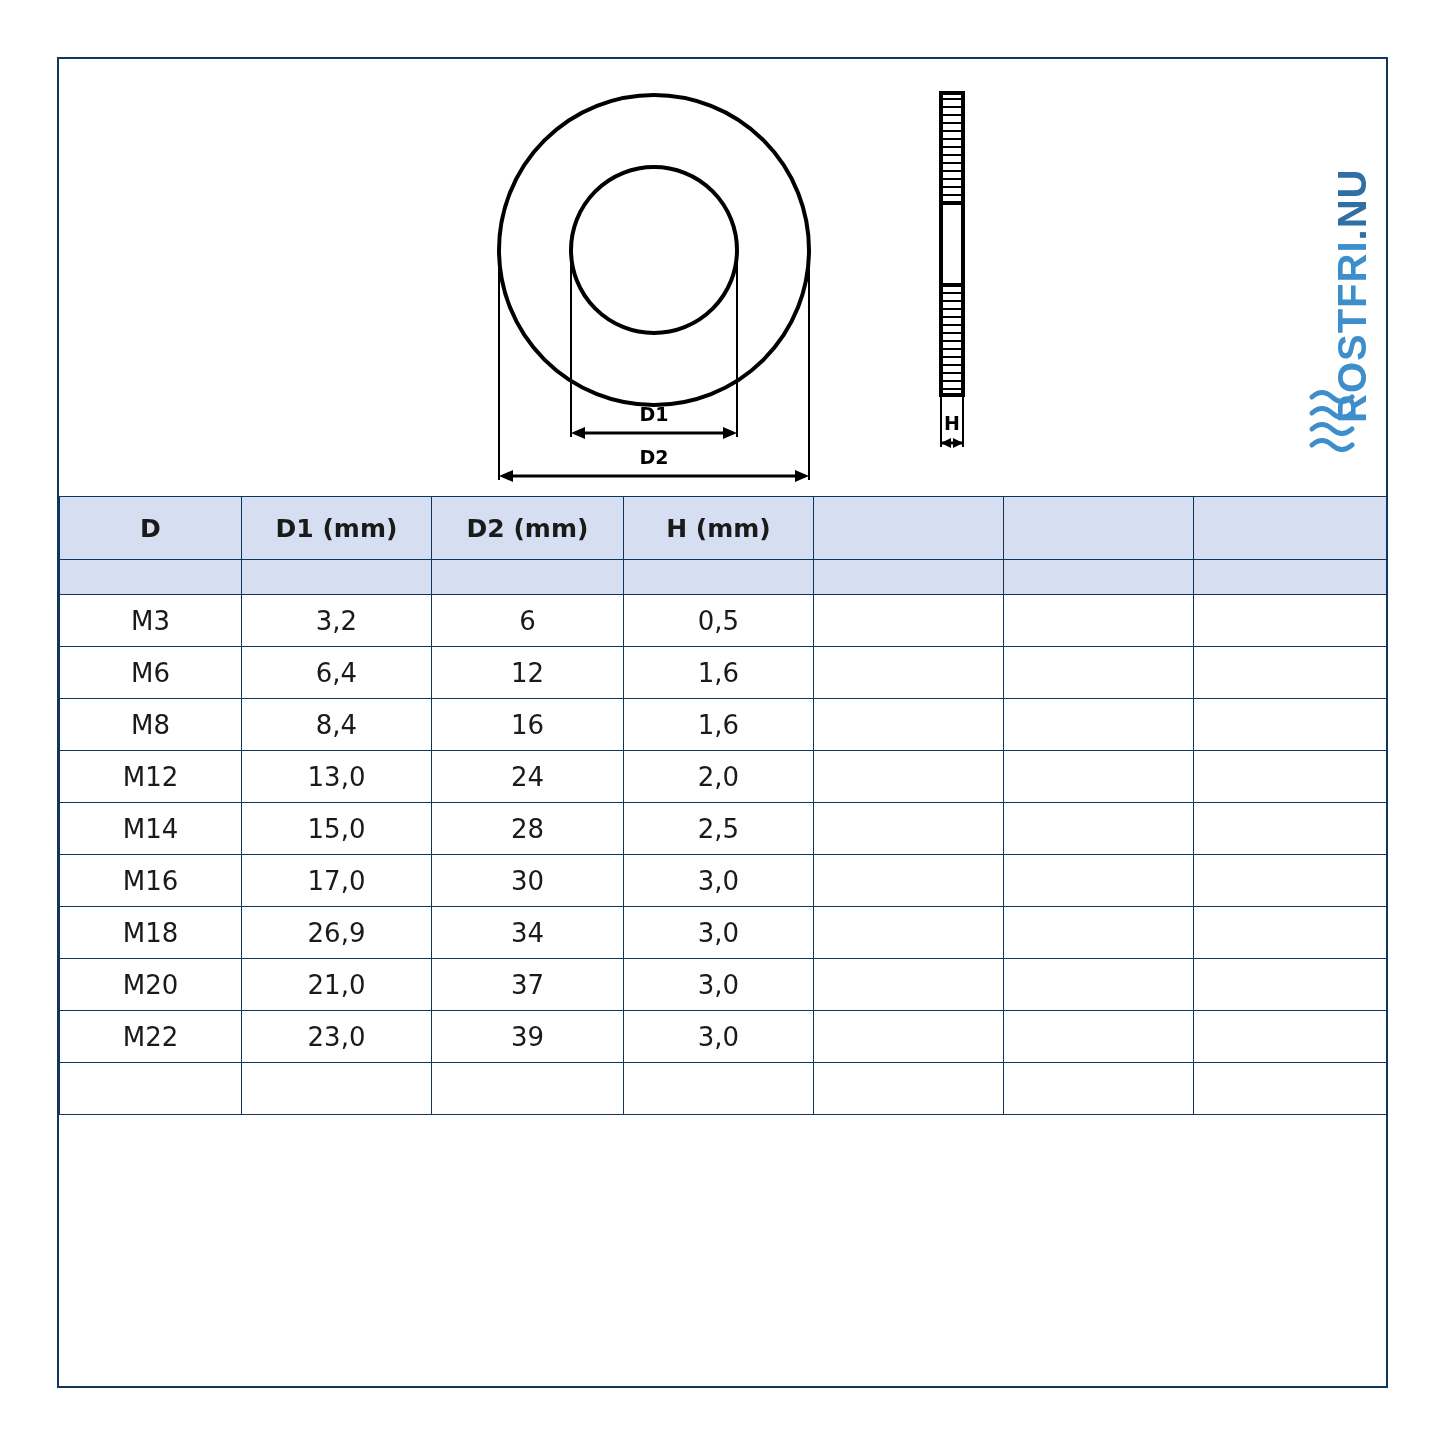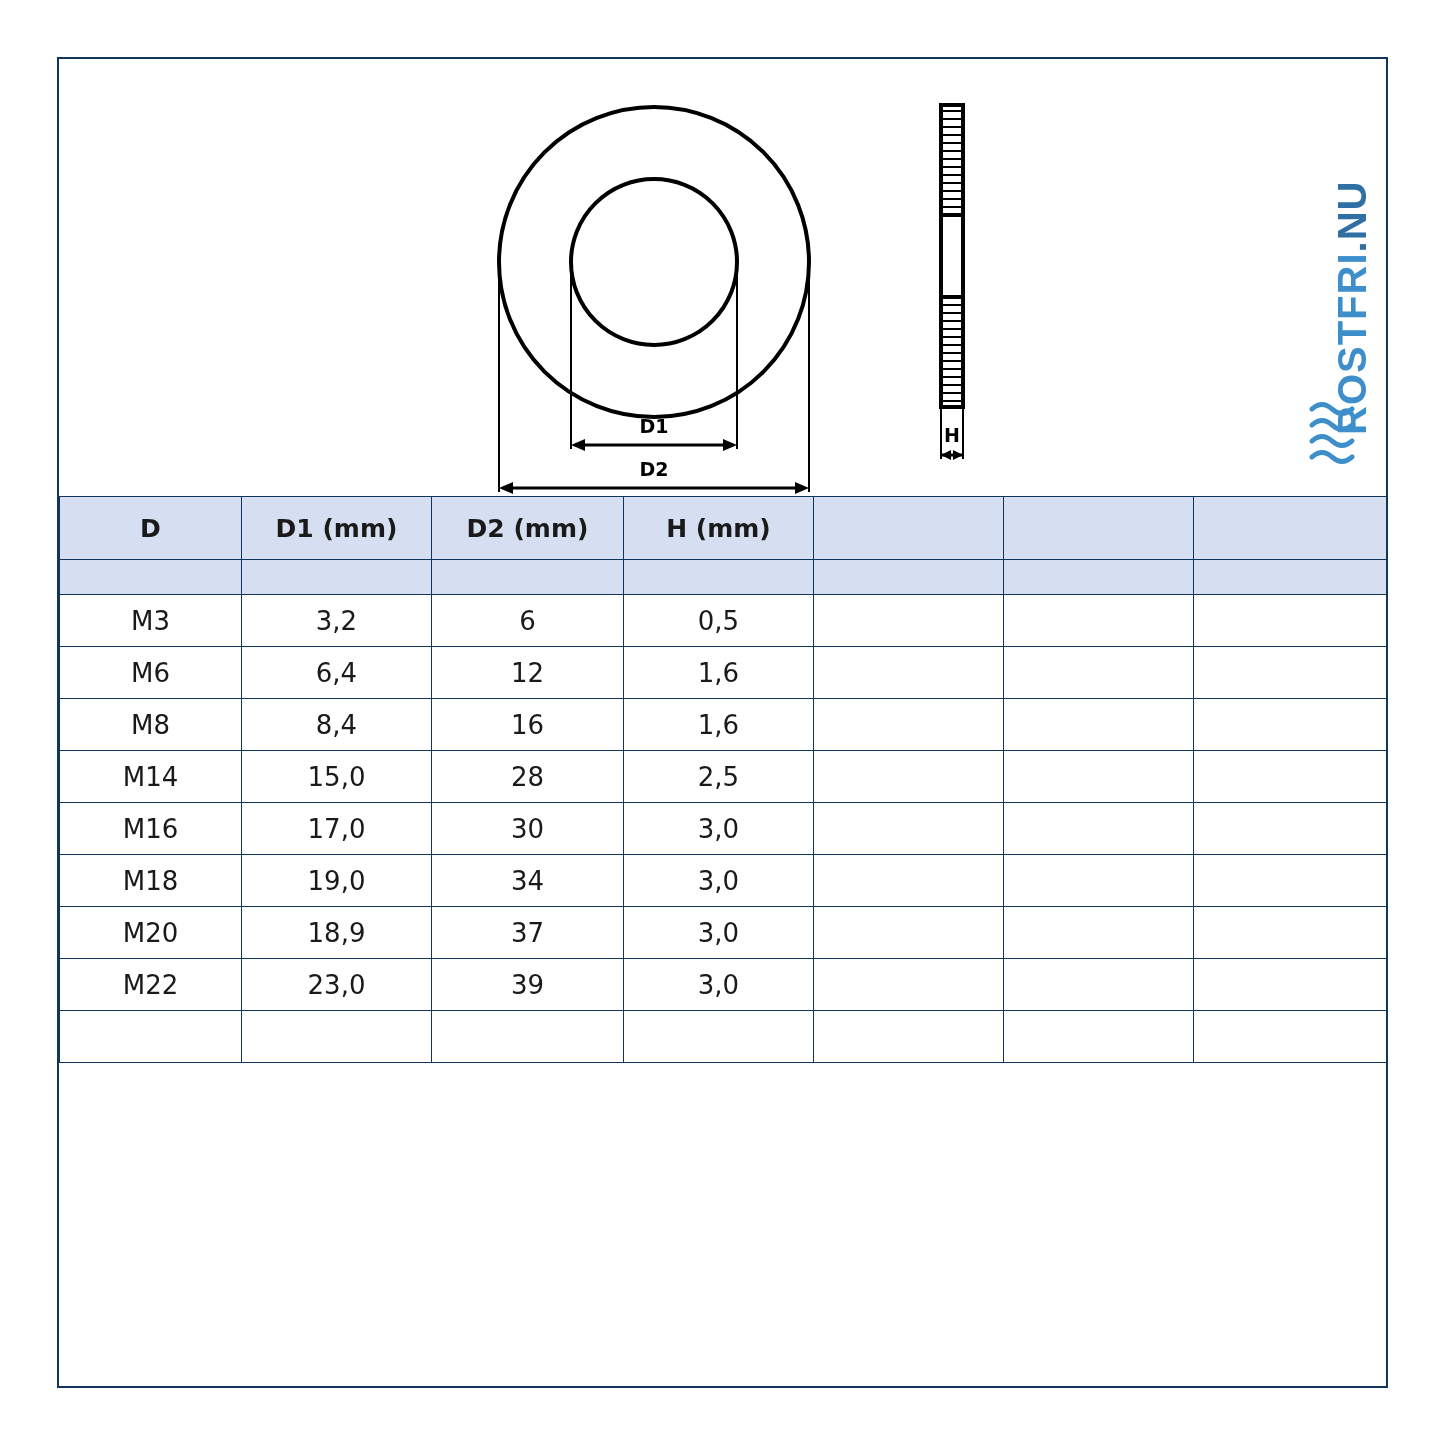--- a/index.html
+++ b/index.html
@@ -23,21 +23,21 @@
     height: 1331px;
     border: 2px solid #12355b;
     box-sizing: border-box;
     background: #ffffff;
   }
 
   
   #drawing {
     position: absolute;
     left: 0;
-    top: 16px;
+    top: 4px;
     width: 1327px;
     height: 437px;
   }
   #washer-top-view {
     position: absolute;
     left: 430px;
     top: 22px;
     width: 330px;
     height: 420px;
   }
@@ -266,49 +266,58 @@
         <tr>
           <td>M8</td>
           <td>8,4</td>
           <td>16</td>
           <td>1,6</td>
           <td></td>
           <td></td>
           <td></td>
         </tr>
         <tr>
+          <td>M12</td>
+          <td>13,0</td>
+          <td>24</td>
+          <td>2,0</td>
+          <td></td>
+          <td></td>
+          <td></td>
+        </tr>
+        <tr>
           <td>M14</td>
           <td>15,0</td>
           <td>28</td>
           <td>2,5</td>
           <td></td>
           <td></td>
           <td></td>
         </tr>
         <tr>
           <td>M16</td>
           <td>17,0</td>
           <td>30</td>
           <td>3,0</td>
           <td></td>
           <td></td>
           <td></td>
         </tr>
         <tr>
           <td>M18</td>
-          <td>19,0</td>
+          <td>26,9</td>
           <td>34</td>
           <td>3,0</td>
           <td></td>
           <td></td>
           <td></td>
         </tr>
         <tr>
           <td>M20</td>
-          <td>18,9</td>
+          <td>21,0</td>
           <td>37</td>
           <td>3,0</td>
           <td></td>
           <td></td>
           <td></td>
         </tr>
         <tr>
           <td>M22</td>
           <td>23,0</td>
           <td>39</td>

